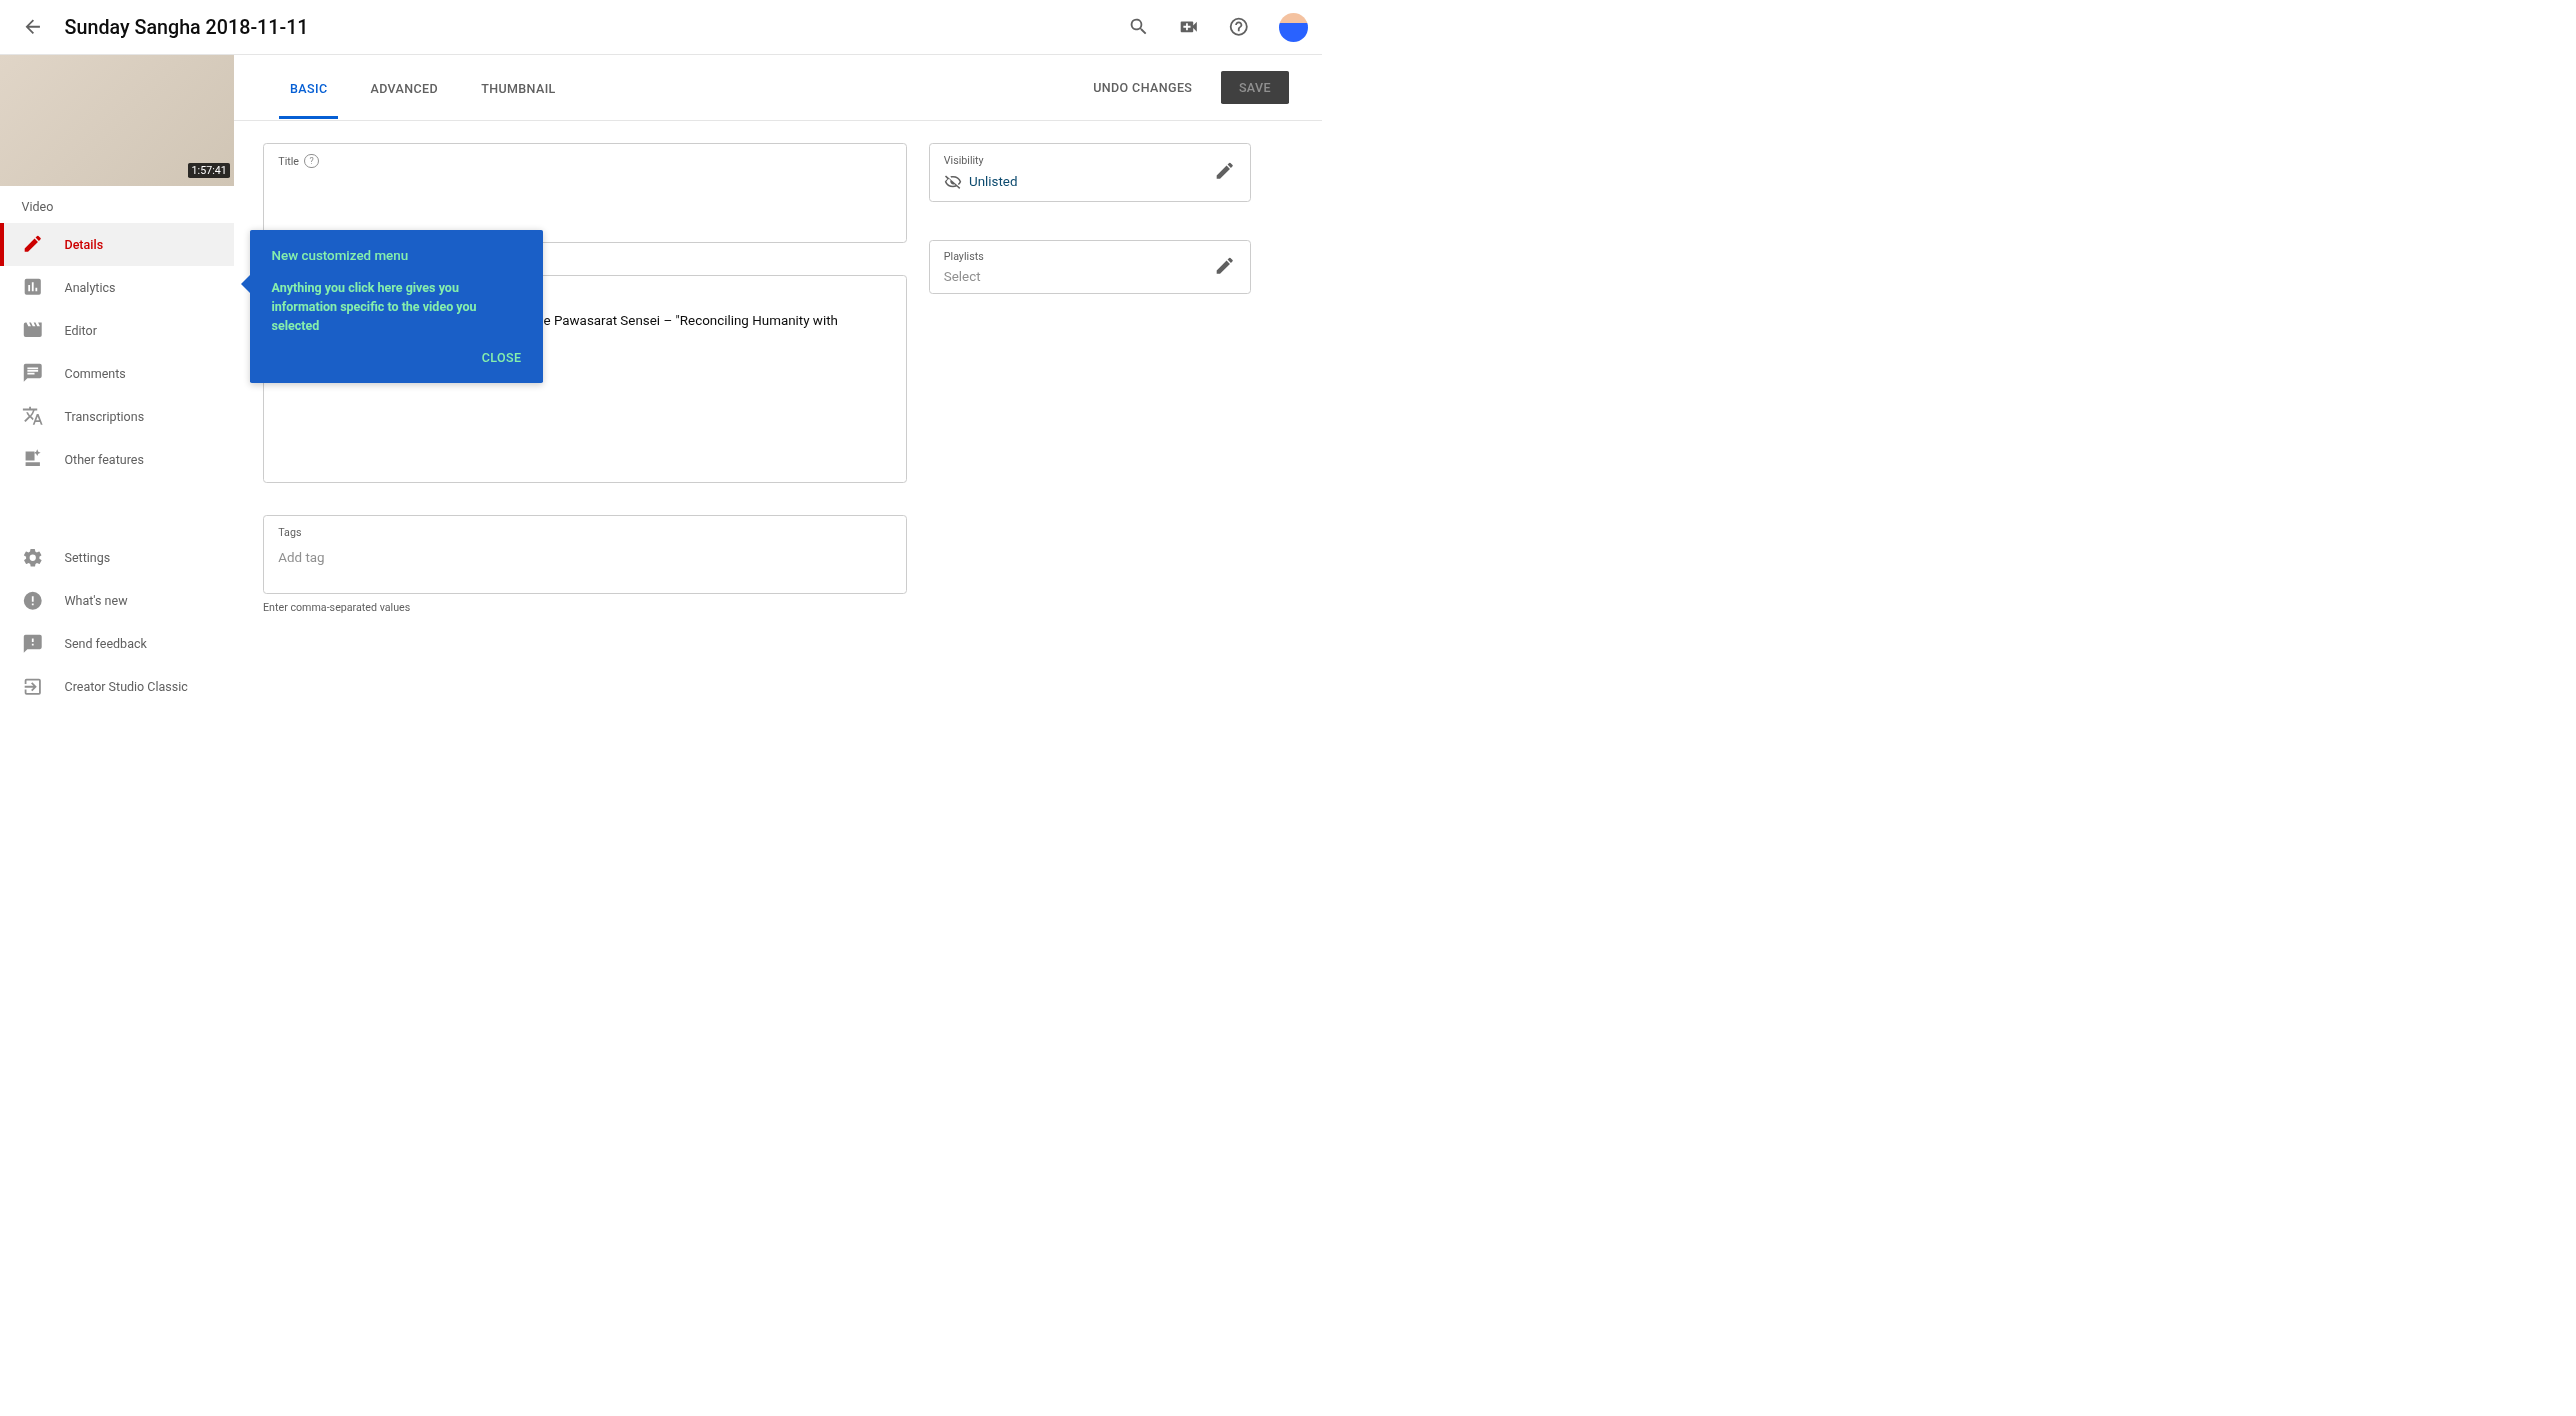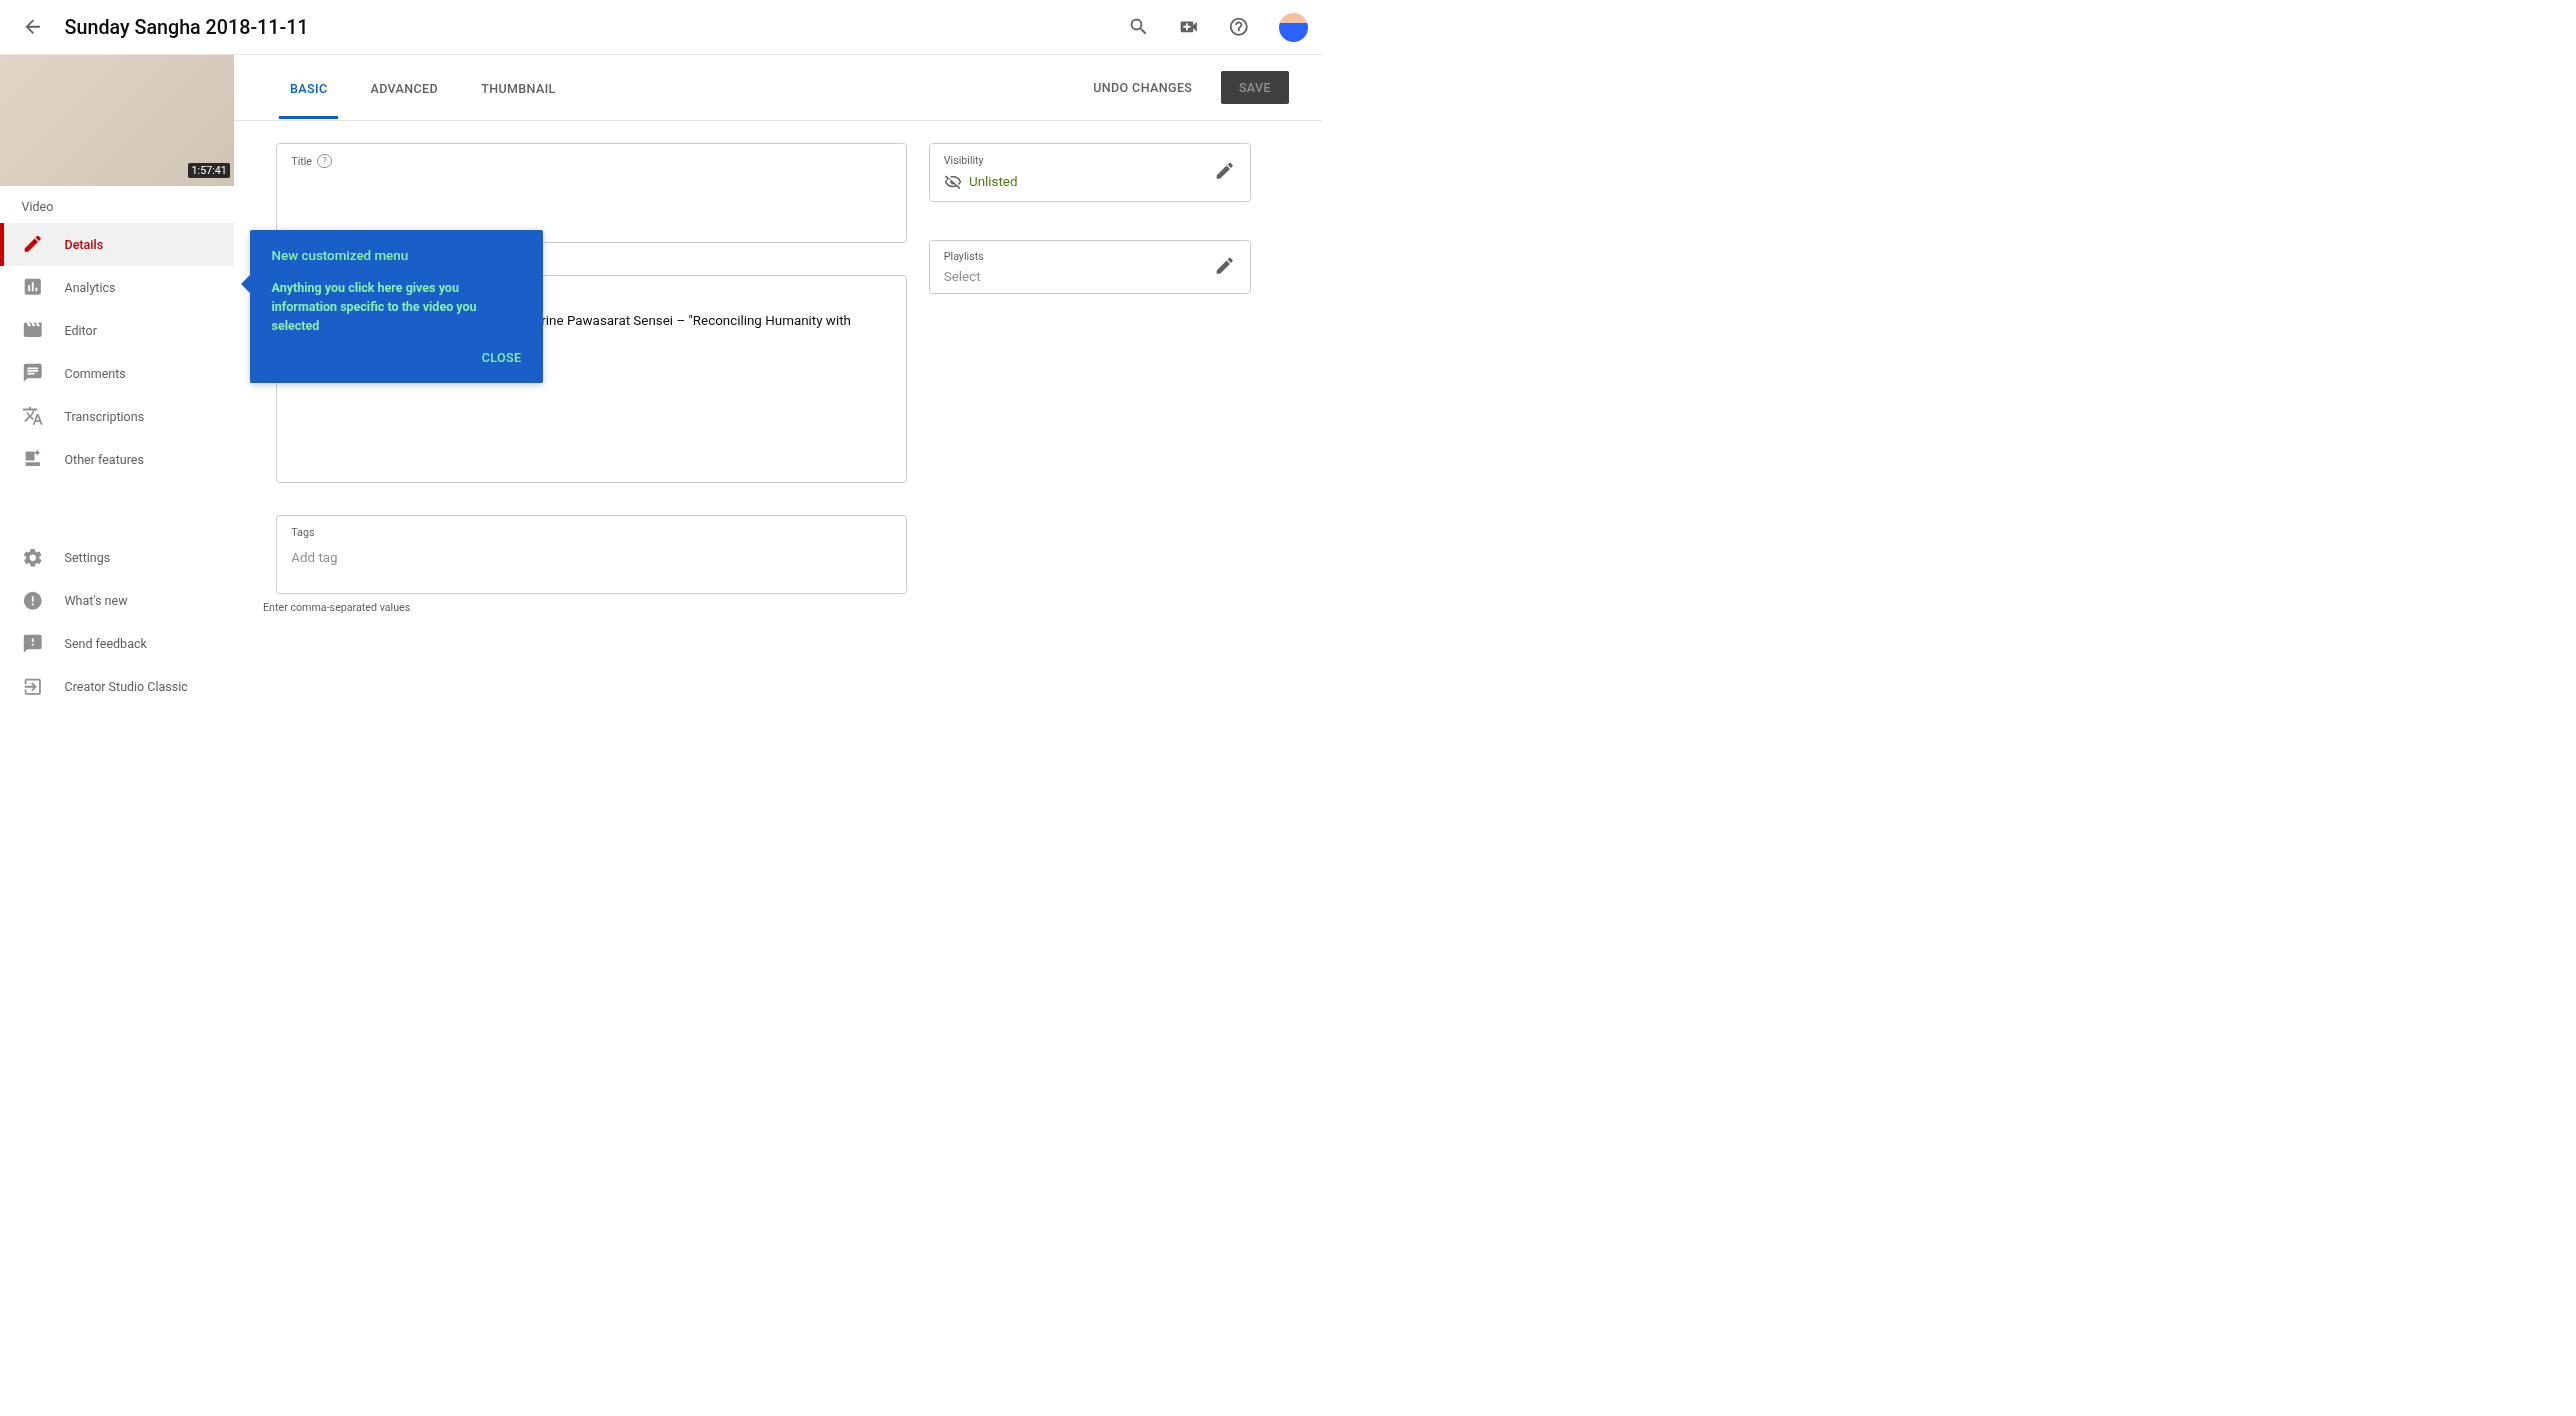--- a/index.html
+++ b/index.html
@@ -32,34 +32,34 @@
 .tab.active { color: #065fd4; }
 .tab.active::after { content: ''; position: absolute; bottom: 0; left: -10.7px; right: -10.7px; height: 2.7px; background: #065fd4; }
 .tabs-spacer { flex: 1; }
 .undo-btn { font-size: 12.5px; font-weight: 500; color: #606060; letter-spacing: 0.4px; margin-right: 14.3px; cursor: pointer; padding: 7.2px 14.3px; }
 .save-btn { font-size: 12.5px; font-weight: 500; color: #909090; letter-spacing: 0.4px; background: #404040; padding: 9px 18px; border-radius: 1.8px; cursor: pointer; }
 
 .content { flex: 1; padding: 21.5px 29px; display: flex; gap: 21.5px; overflow: auto; }
 .left-col { flex: 1; max-width: 644px; }
 .right-col { width: 322px; }
 
-.field-box { border: 0.9px solid #ccc; border-radius: 3.6px; padding: 10.7px 14.3px; margin-bottom: 32px; position: relative; margin-left: 13px; }
+.field-box { border: 0.9px solid #ccc; border-radius: 3.6px; padding: 10.7px 14.3px; margin-bottom: 32px; position: relative; }
 .field-label { font-size: 10.7px; color: #606060; display: flex; align-items: center; gap: 5.4px; }
 .field-label .help { width: 14.3px; height: 14.3px; border: 1.3px solid #909090; border-radius: 50%; display: flex; align-items: center; justify-content: center; font-size: 9px; color: #909090; }
 .title-box { height: 100px; }
 .desc-box { height: 208px; }
 .desc-text { font-size: 13.4px; color: #0d0d0d; padding-top: 12.5px; }
 .tags-box { height: 79px; margin-bottom: 7.2px; }
 .tags-placeholder { font-size: 13.4px; color: #909090; padding-top: 10.7px; }
 .tags-hint { font-size: 10.7px; color: #606060; }
 
 .card { border: 0.9px solid #ccc; border-radius: 3.6px; padding: 10.7px 14.3px; display: flex; align-items: center; margin-bottom: 38px; }
 .card-body { flex: 1; }
 .card-label { font-size: 10.7px; color: #606060; margin-bottom: 5.4px; }
-.card-value { font-size: 13.4px; color: #4d7c0f; display: flex; align-items: center; gap: 7.2px; }
+.card-value { font-size: 13.4px; color: #0c4a6e; display: flex; align-items: center; gap: 7.2px; }
 .card-value.placeholder { color: #909090; }
 .card-edit { color: #606060; cursor: pointer; }
 
 .tooltip { position: absolute; left: 250px; top: 230px; width: 293px; background: #1a5fc7; color: #86efac; border-radius: 1.8px; padding: 18px 21.5px; box-shadow: 0 1.8px 7.2px rgba(0,0,0,0.2); }
 .tooltip::before { content: ''; position: absolute; left: -9px; top: 45px; border: 9px solid transparent; border-right-color: #1a5fc7; border-left: none; }
 .tooltip-title { font-size: 13.4px; font-weight: 500; margin-bottom: 16px; }
 .tooltip-text { font-size: 12.5px; line-height: 1.5; margin-bottom: 14.3px; font-weight: bold; }
 .tooltip-close { text-align: right; font-size: 12.5px; font-weight: 500; letter-spacing: 0.4px; cursor: pointer; }
 
 svg { width: 21.5px; height: 21.5px; fill: currentColor; }

